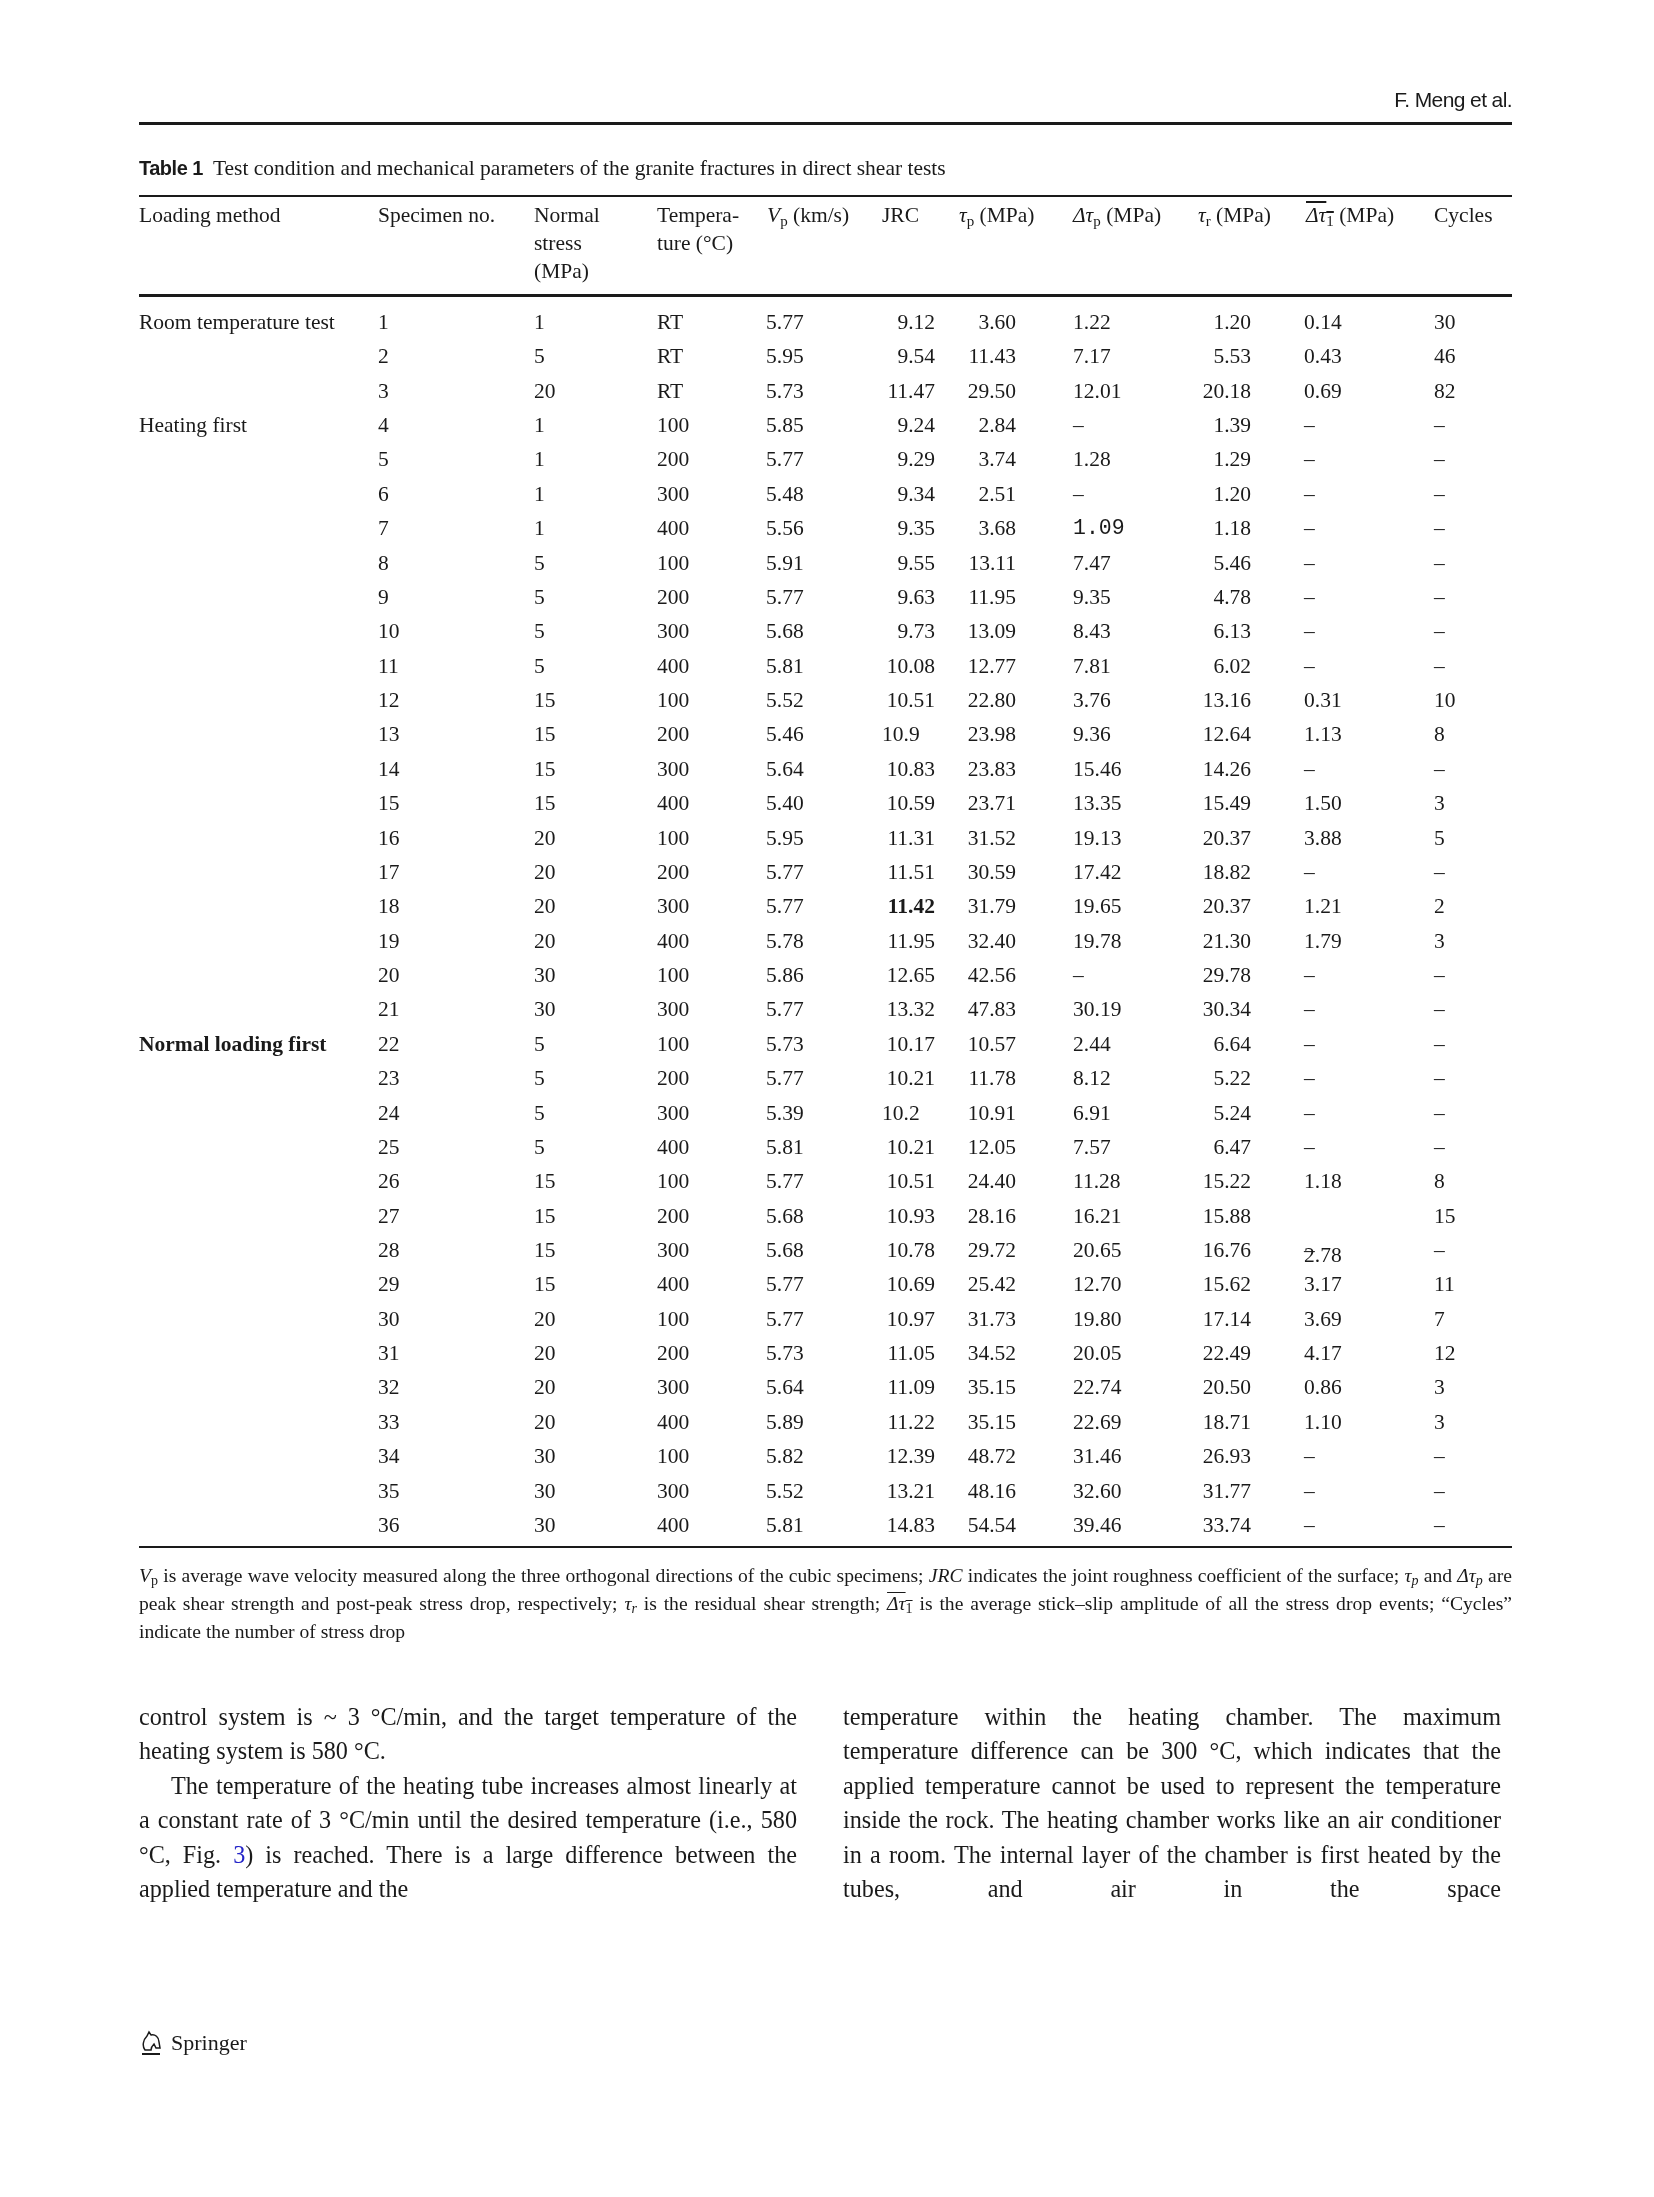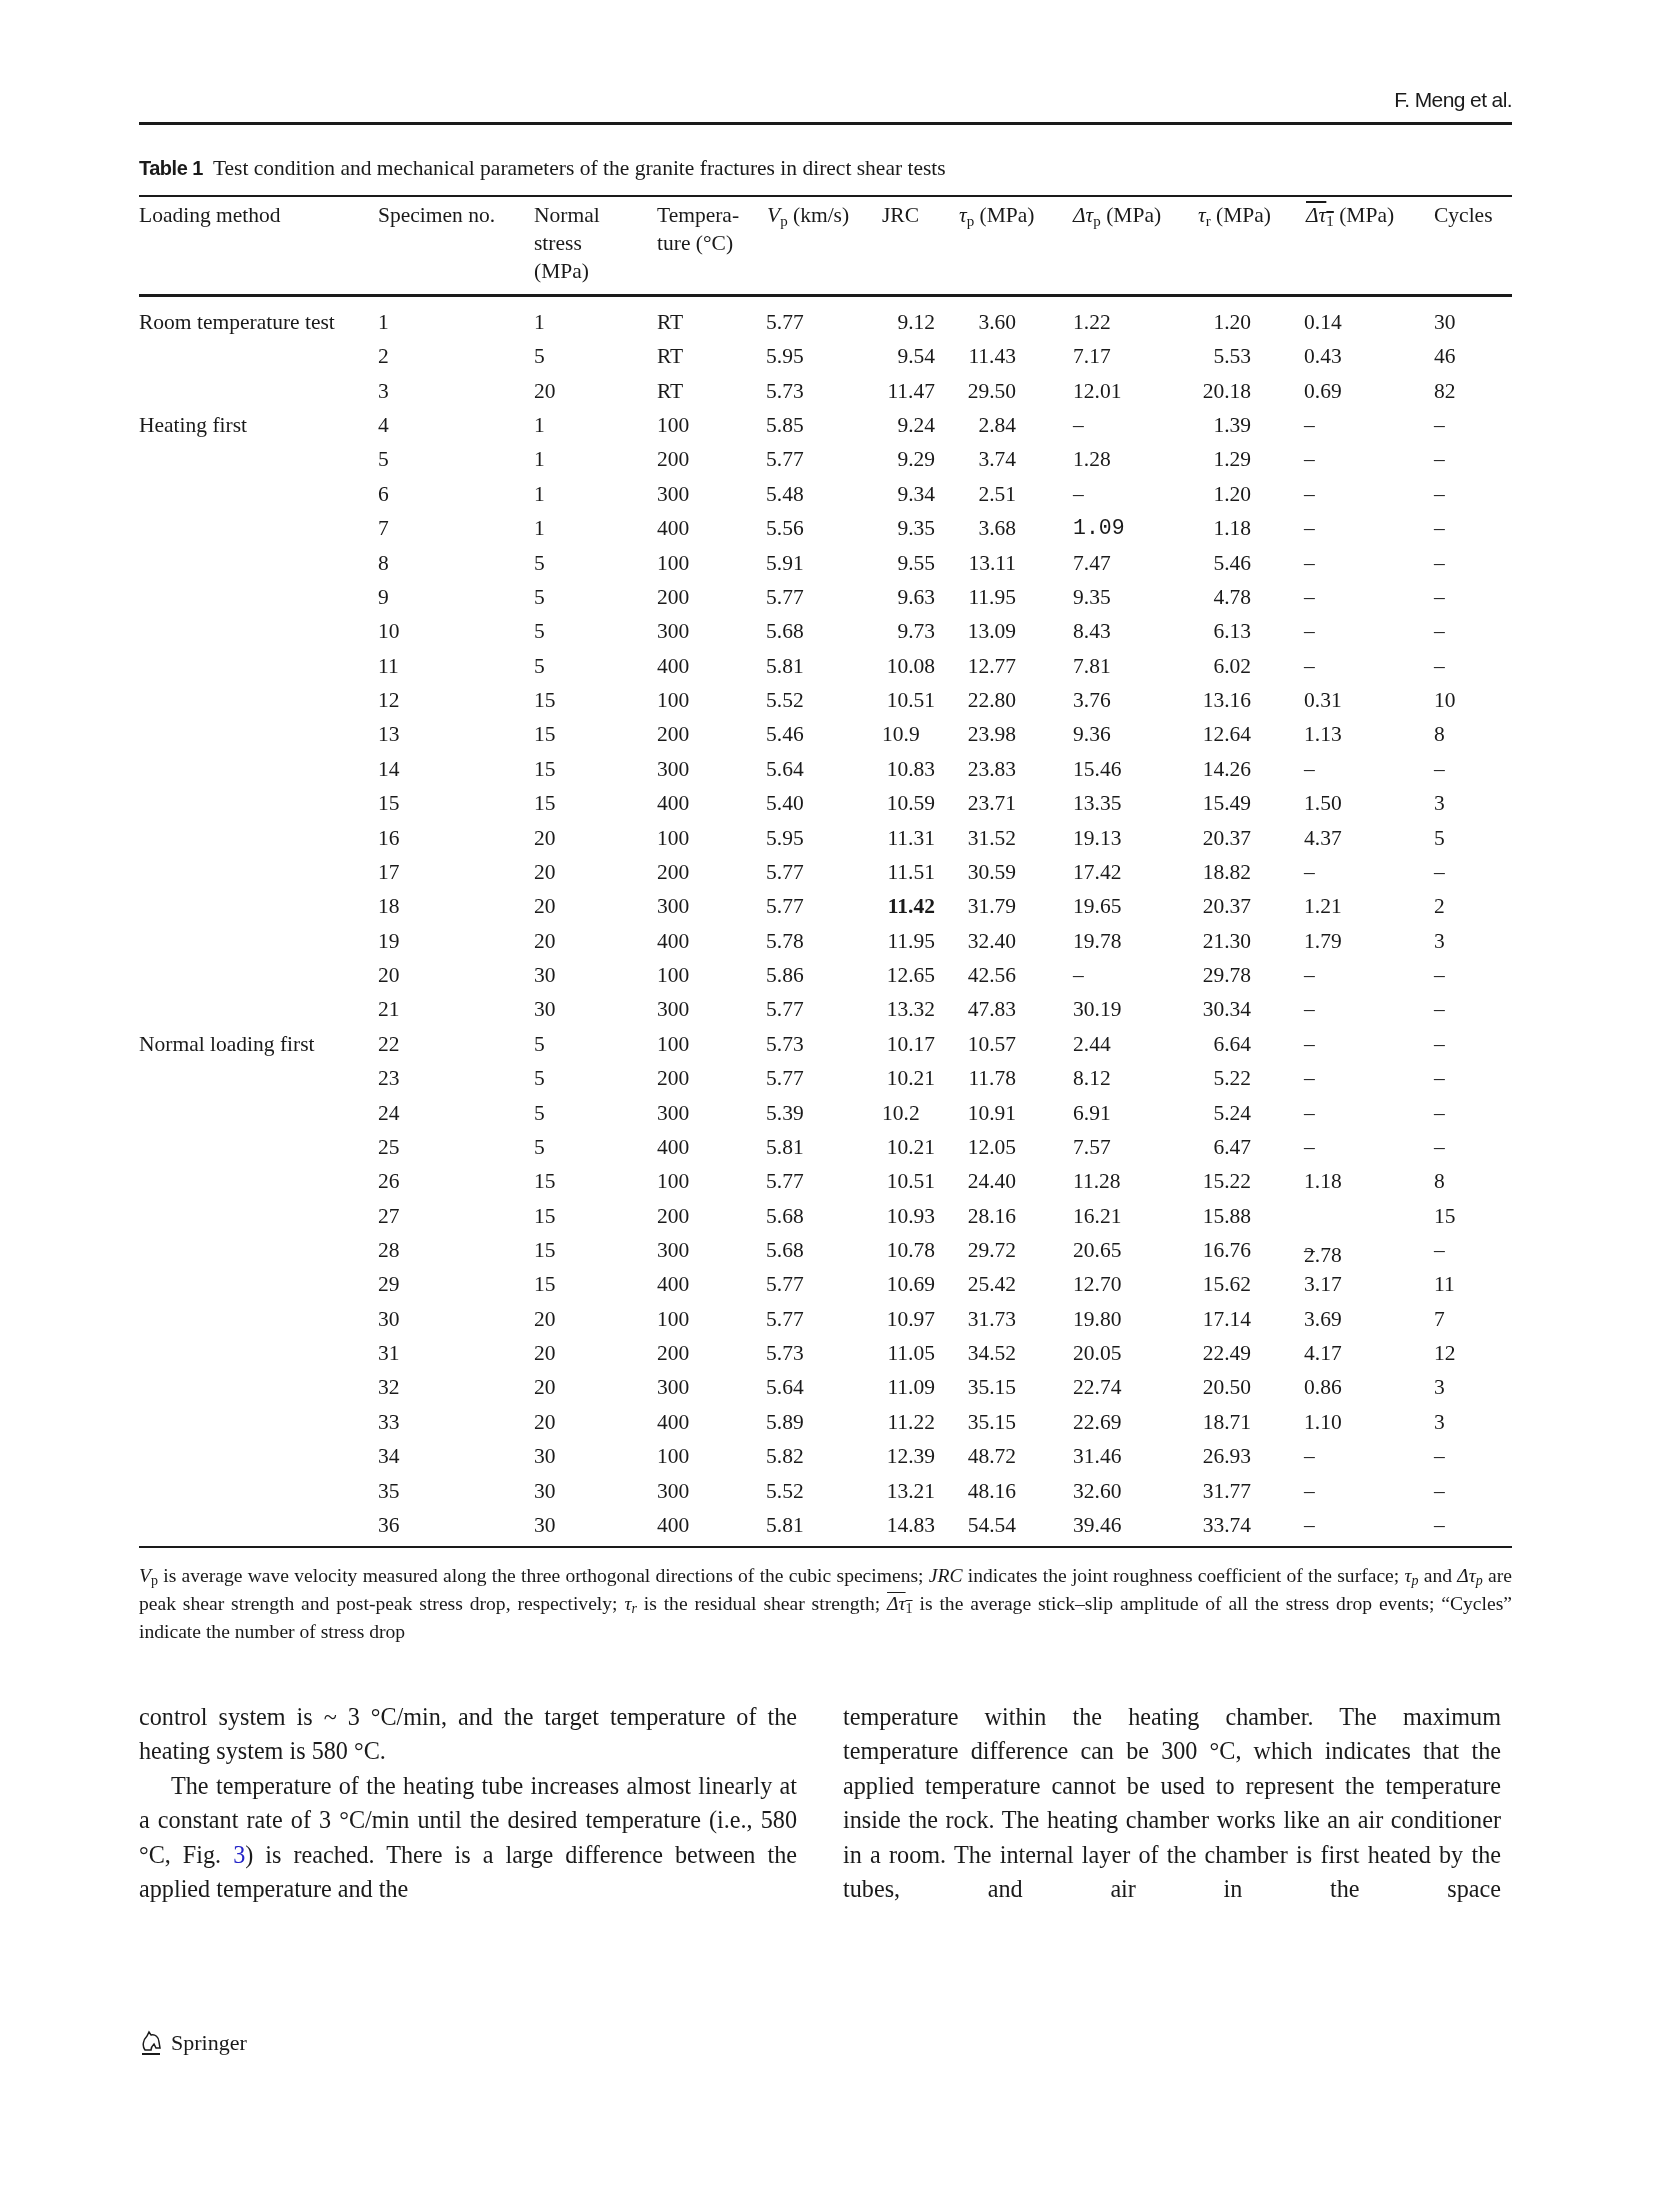--- a/index.html
+++ b/index.html
@@ -54,21 +54,21 @@
 <div class="abs hdr" style="left:1073px"><i>Δτ</i><sub>p</sub><span> (MPa)</span></div>
 <div class="abs hdr" style="left:1198px"><i>τ</i><sub>r</sub><span> (MPa)</span></div>
 <div class="abs hdr" style="left:1306px"><span class="ovl"><i>Δτ</i><sub>1</sub></span><span> (MPa)</span></div>
 <div class="abs hdr" style="left:1434px">Cycles</div>
 
 <div class="abs rule r-thick" style="top:294px"></div>
 
 <div id="table-body">
     <div class="abs cell" style="left: 139px; top: 310px;">Room temperature test</div>
     <div class="abs cell" style="left: 139px; top: 413.11px;">Heating first</div>
-    <div class="abs cell" style="left: 139px; top: 1031.77px;">Normal loading first</div>
+    <div class="abs cell" style="left: 139px; top: 1031.77px; font-weight: bold;">Normal loading first</div>
     <div class="abs cell" style="top: 310px; left: 378px;">1</div>
     <div class="abs cell" style="top: 310px; left: 534px;">1</div>
     <div class="abs cell" style="top: 310px; left: 657px;">RT</div>
     <div class="abs cell" style="top: 310px; left: 766px;">5.77</div>
     <div class="abs cell ra" style="top: 310px; right: 719px;">9.12</div>
     <div class="abs cell ra" style="top: 310px; right: 638px;">3.60</div>
     <div class="abs cell" style="top: 310px; left: 1073px;">1.22</div>
     <div class="abs cell ra" style="top: 310px; right: 403px;">1.20</div>
     <div class="abs cell" style="top: 310px; left: 1304px;">0.14</div>
     <div class="abs cell" style="top: 310px; left: 1434px;">30</div>
@@ -213,21 +213,21 @@
     <div class="abs cell" style="top: 791.18px; left: 1304px;">1.50</div>
     <div class="abs cell" style="top: 791.18px; left: 1434px;">3</div>
     <div class="abs cell" style="top: 825.55px; left: 378px;">16</div>
     <div class="abs cell" style="top: 825.55px; left: 534px;">20</div>
     <div class="abs cell" style="top: 825.55px; left: 657px;">100</div>
     <div class="abs cell" style="top: 825.55px; left: 766px;">5.95</div>
     <div class="abs cell ra" style="top: 825.55px; right: 719px;">11.31</div>
     <div class="abs cell ra" style="top: 825.55px; right: 638px;">31.52</div>
     <div class="abs cell" style="top: 825.55px; left: 1073px;">19.13</div>
     <div class="abs cell ra" style="top: 825.55px; right: 403px;">20.37</div>
-    <div class="abs cell" style="top: 825.55px; left: 1304px;">4.37</div>
+    <div class="abs cell" style="top: 825.55px; left: 1304px;">3.88</div>
     <div class="abs cell" style="top: 825.55px; left: 1434px;">5</div>
     <div class="abs cell" style="top: 859.92px; left: 378px;">17</div>
     <div class="abs cell" style="top: 859.92px; left: 534px;">20</div>
     <div class="abs cell" style="top: 859.92px; left: 657px;">200</div>
     <div class="abs cell" style="top: 859.92px; left: 766px;">5.77</div>
     <div class="abs cell ra" style="top: 859.92px; right: 719px;">11.51</div>
     <div class="abs cell ra" style="top: 859.92px; right: 638px;">30.59</div>
     <div class="abs cell" style="top: 859.92px; left: 1073px;">17.42</div>
     <div class="abs cell ra" style="top: 859.92px; right: 403px;">18.82</div>
     <div class="abs cell" style="top: 859.92px; left: 1304px;">–</div>

